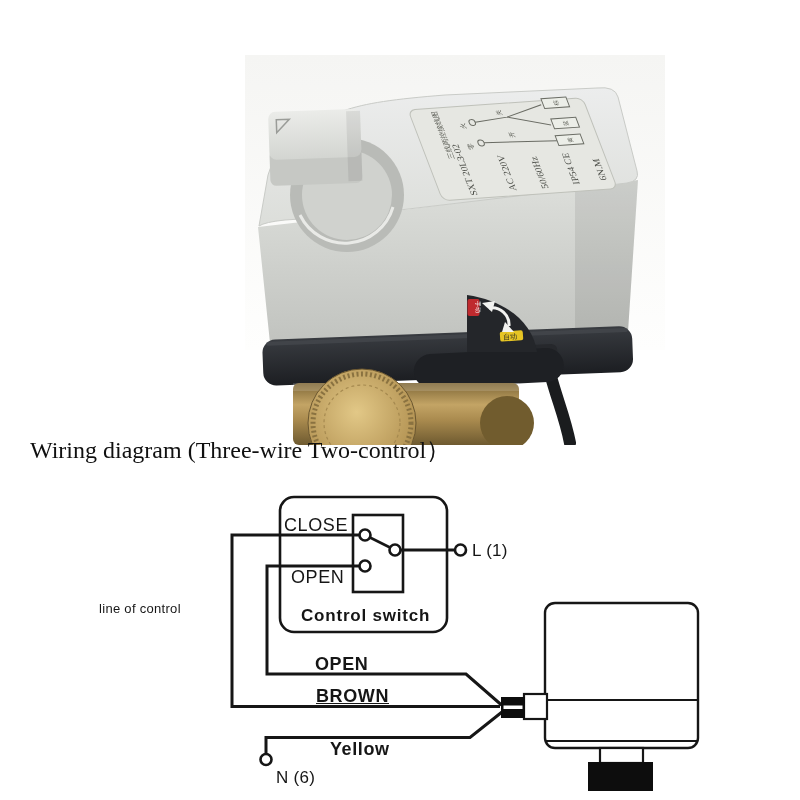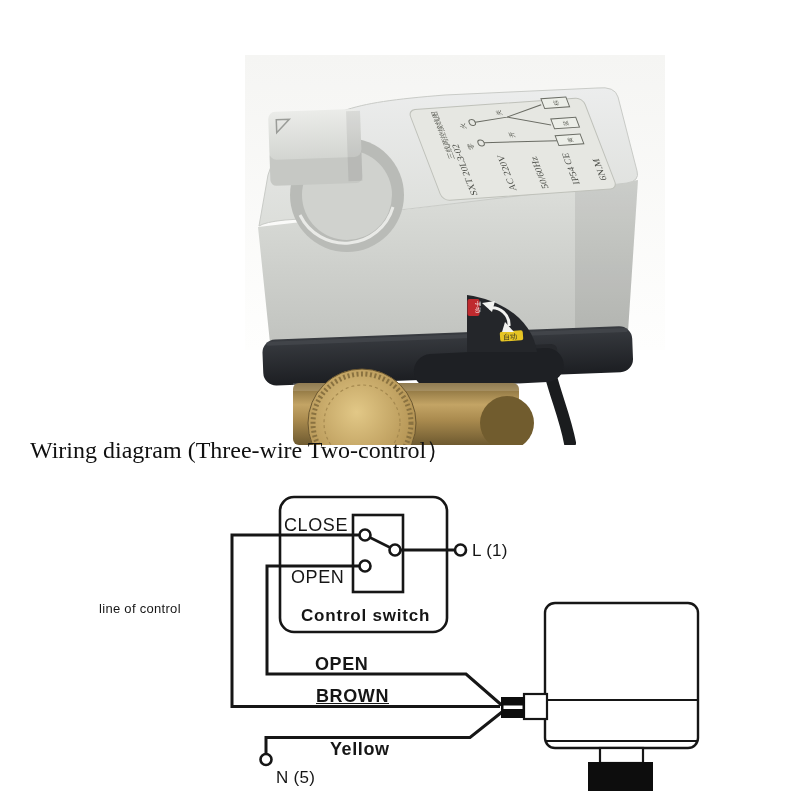--- a/index.html
+++ b/index.html
@@ -179,14 +179,14 @@
   <div class="lbl title" style="left:30px;top:8px;">Wiring diagram (Three-wire Two-control）</div>
 
   <div class="lbl f18 w400" style="left:284px;top:86px;">CLOSE</div>
   <div class="lbl f18 w400" style="left:291px;top:138px;text-align:center;">OPEN</div>
   <div class="lbl f17 w400" style="left:472px;top:112px;">L (1)</div>
   <div class="lbl f17 w700" style="left:301px;top:177px;letter-spacing:0.8px;">Control switch</div>
   <div class="lbl f17 w400" style="left:99px;top:172px;font-size:13px;">line of control</div>
   <div class="lbl f18 w700" style="left:315px;top:225px;">OPEN</div>
   <div class="lbl f18 w700" style="left:316px;top:257px;text-decoration:underline;">BROWN</div>
   <div class="lbl f18 w700" style="left:322px;top:310px;margin-left:8px;">Yellow</div>
-  <div class="lbl f17 w400" style="left:276px;top:339px;">N (5)</div>
+  <div class="lbl f17 w400" style="left:276px;top:339px;">N (6)</div>
 </div>
 
 </body></html>

